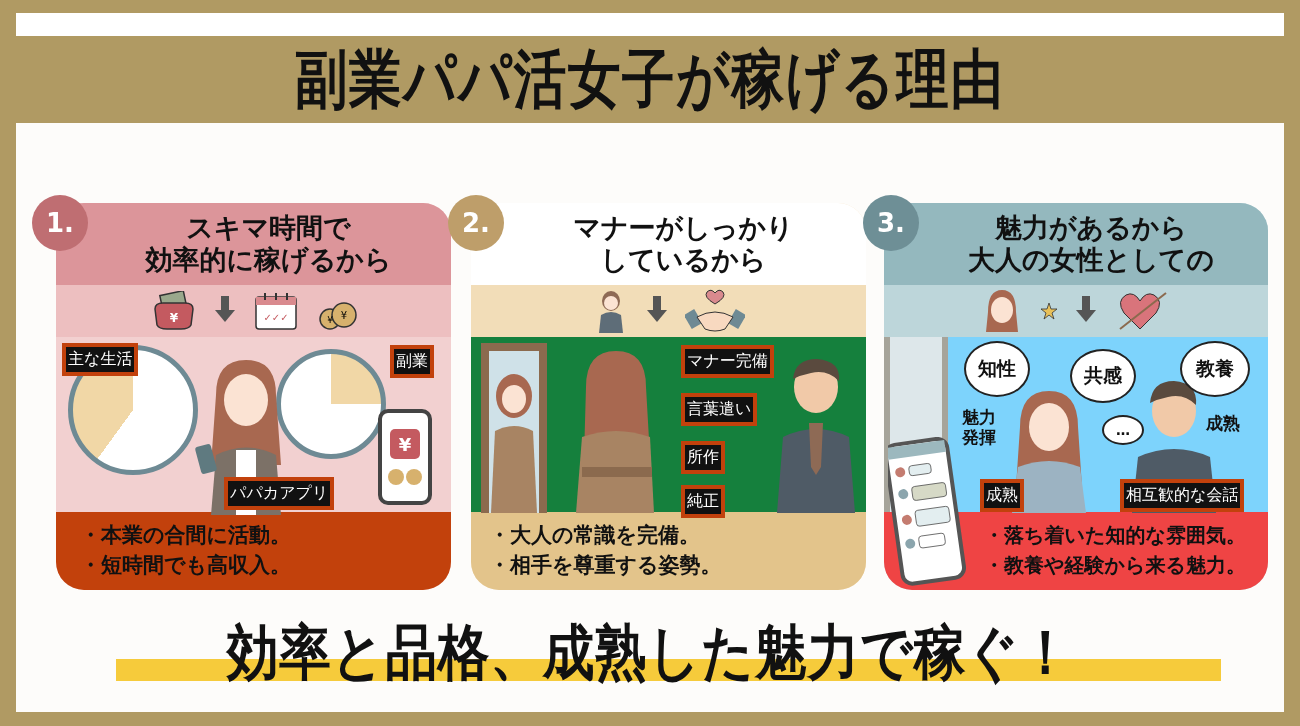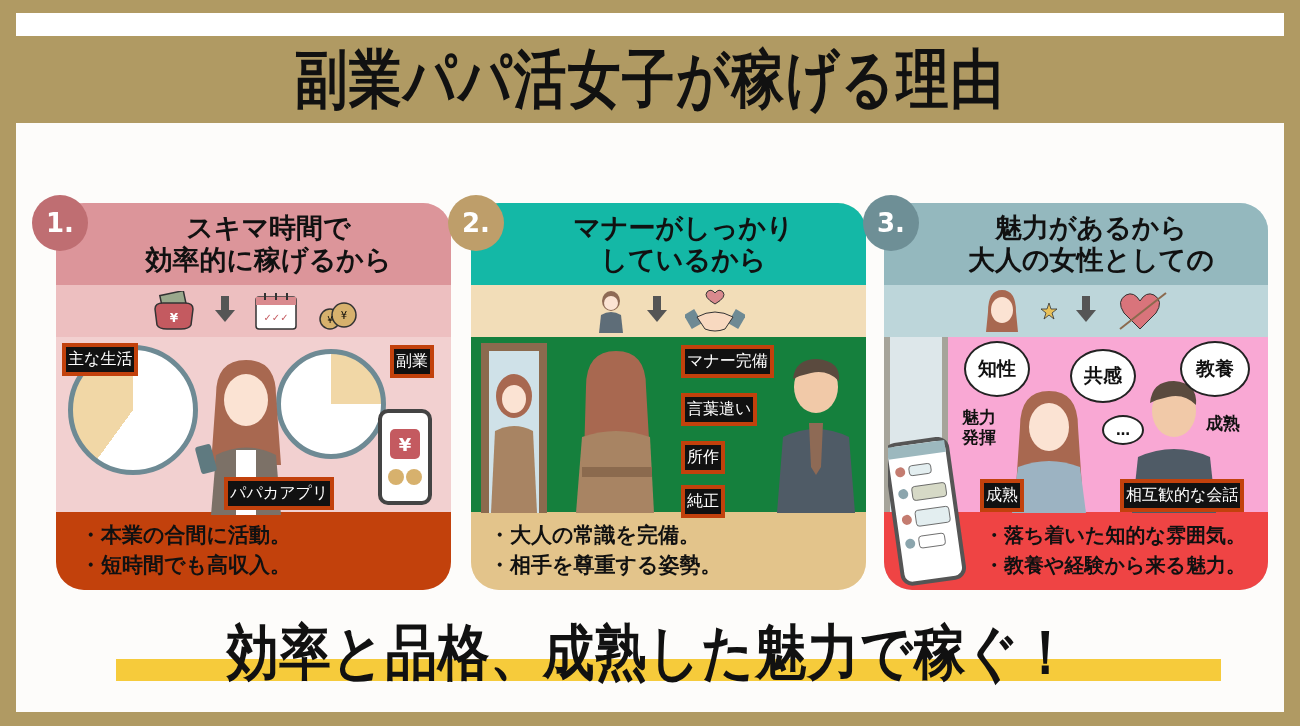--- a/index.html
+++ b/index.html
@@ -152,21 +152,21 @@
       <span class="tag" style="left:168px; top:140px;">パパカアプリ</span>
     </div>
     <div class="card-foot" style="background:#c2410c;padding-left:24px;">
       <div>・本業の合間に活動。</div>
       <div>・短時間でも高収入。</div>
     </div>
   </div>
 
   <div class="num-badge" style="left:432px; background:#BE9E6A;">2.</div>
   <div class="card" style="left:447px; background:#F6E4C7;">
-    <div class="card-head" style="background:#14b8a6;">
+    <div class="card-head" style="background:#ffffff;">
       <div>
         <div>マナーがしっかり</div>
         <div>しているから</div>
       </div>
     </div>
     <div class="card-icons" style="background:#F2DDB8;">
       <svg width="36" height="44" viewBox="0 0 36 44">
         <ellipse cx="18" cy="12" rx="9" ry="10" fill="#8E6A55"></ellipse>
         <ellipse cx="18" cy="14" rx="7" ry="7" fill="#FBE3D3"></ellipse>
         <path d="M6 44 L8 26 Q18 20 28 26 L30 44 Z" fill="#5E6D78"></path>
@@ -224,21 +224,21 @@
       </svg>
       <svg width="18" height="18" viewBox="0 0 18 18">
         <polygon points="9,1 11,7 17,7 12,11 14,17 9,13 4,17 6,11 1,7 7,7" fill="#E8C15A" stroke="#333" stroke-width="0.8"></polygon>
       </svg>
       <div class="arrow-down"></div>
       <svg width="56" height="44" viewBox="0 0 56 44">
         <path d="M26 12 Q20 2 12 6 Q2 12 10 24 L26 40 L42 24 Q50 12 40 6 Q32 2 26 12 Z" fill="#D9747B" stroke="#333" stroke-width="1"></path>
         <line x1="6" y1="40" x2="52" y2="4" stroke="#8B6A4E" stroke-width="2"></line>
       </svg>
     </div>
-    <div class="card-scene" style="background:#f9a8d4;">
+    <div class="card-scene" style="background:#7dd3fc;">
       <div style="position:absolute; left:0; top:0; width:64px; height:175px; background:#DDE7EA; border-right:6px solid #A6A49A; border-left:6px solid #A6A49A;"></div>
       <svg class="person" style="left:120px; top:50px;" width="90" height="126" viewBox="0 0 90 126">
         <path d="M16 40 Q16 4 45 4 Q74 4 74 40 L78 100 L12 100 Z" fill="#A86850"></path>
         <ellipse cx="45" cy="40" rx="20" ry="24" fill="#FBE3D3"></ellipse>
         <path d="M8 126 L14 80 Q45 68 76 80 L82 126 Z" fill="#9CB3C2"></path>
       </svg>
       <svg class="person" style="left:240px; top:40px;" width="100" height="136" viewBox="0 0 100 136">
         <ellipse cx="50" cy="34" rx="22" ry="26" fill="#F1C9A8"></ellipse>
         <path d="M26 26 Q28 4 50 4 Q74 6 72 28 Q60 16 44 20 Q34 22 26 26 Z" fill="#5A4A3E"></path>
         <path d="M8 136 L14 80 Q50 64 86 80 L92 136 Z" fill="#4F5B66"></path>

